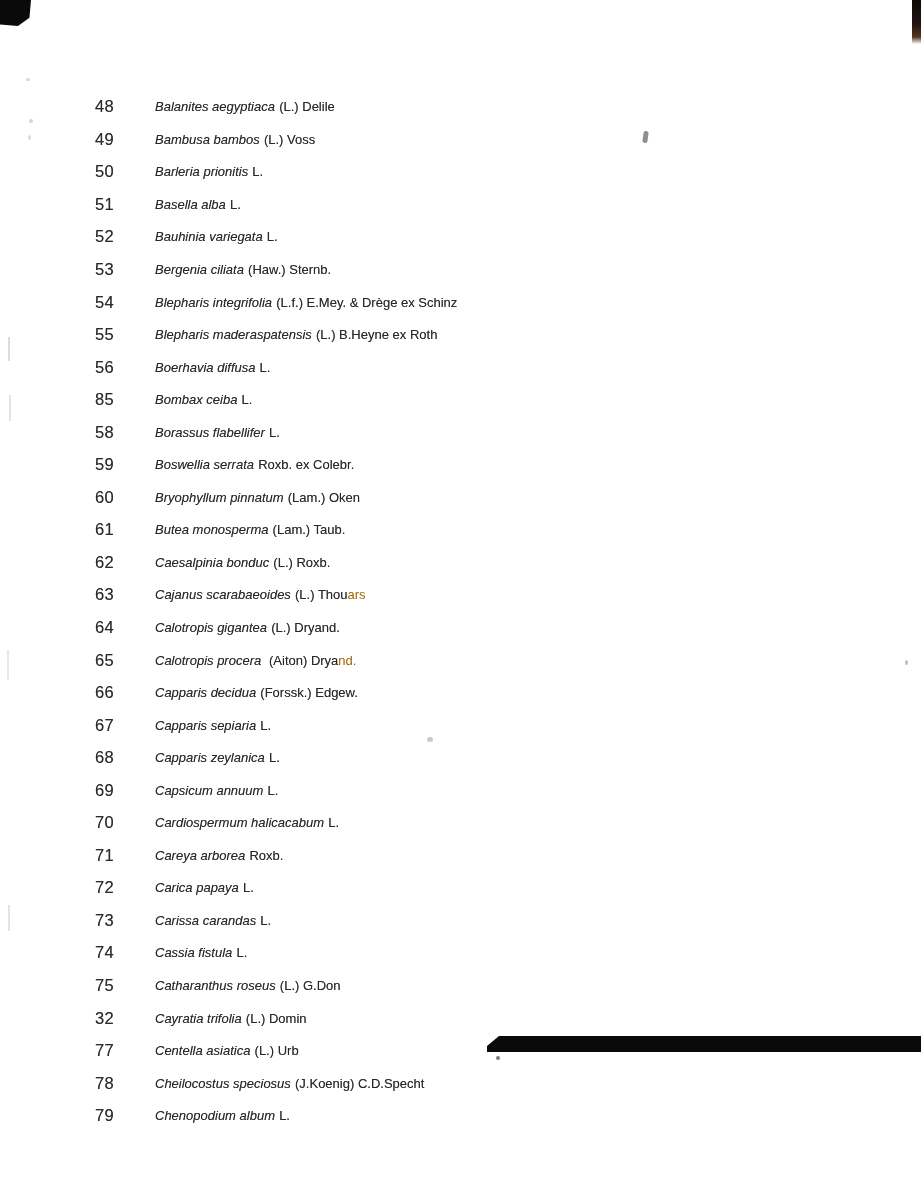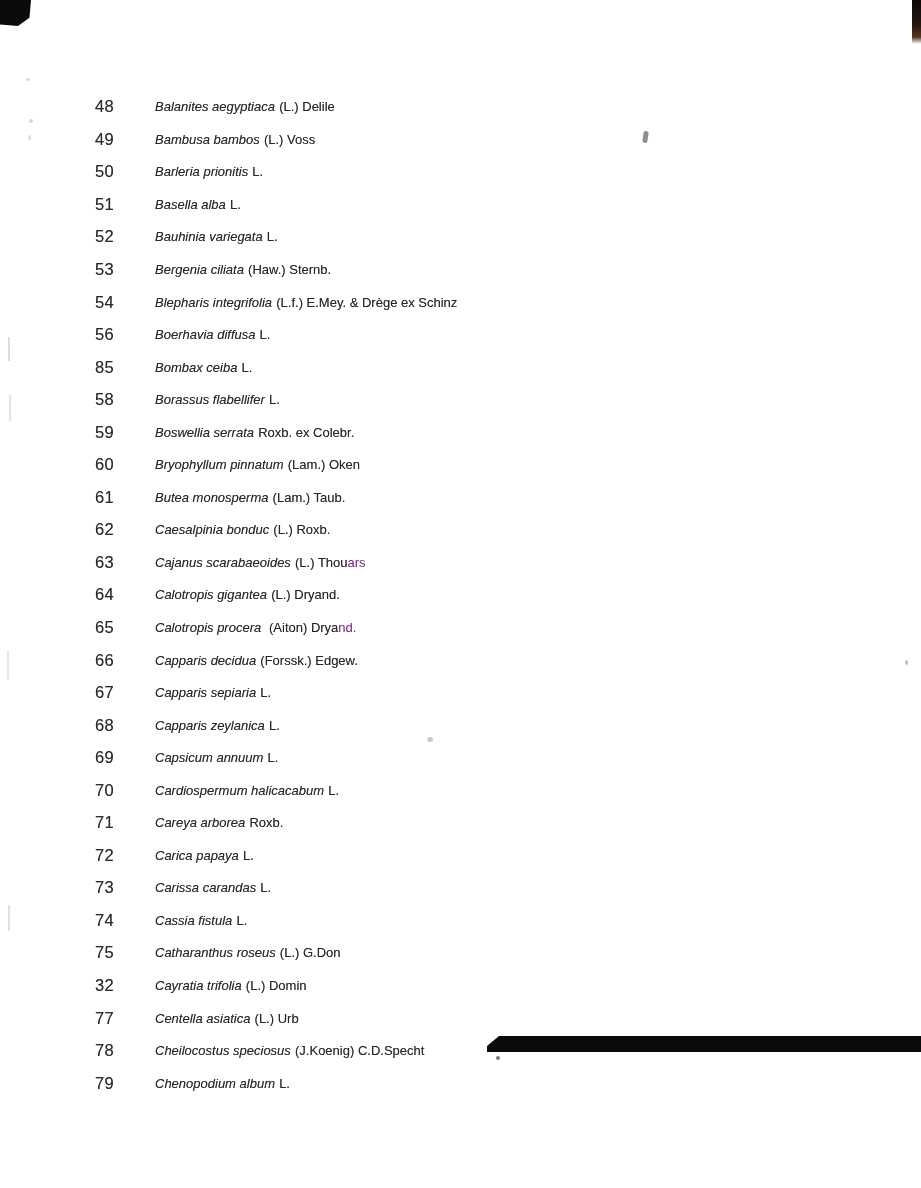--- a/index.html
+++ b/index.html
@@ -44,21 +44,21 @@
     left: 155px;
     top: 50%;
     transform: translateY(-50%);
     font-size: 13px;
     color: #282828;
     white-space: nowrap;
     text-shadow: 0 0 0.5px rgba(40,40,40,0.5);
   }
   .species { font-style: italic; }
   .auth { margin-left: 0.32em; font-style: normal; }
-  .auth-faded { color: #701a75; text-shadow: none; }
+  .auth-faded { color: #a16207; text-shadow: none; }
   .auth-faded:empty, .auth:empty { display: none; }
 
   
   .mark-top-left {
     position: absolute; left: 0; top: 0;
     width: 31px; height: 26px;
     background: #0a0a0a;
     clip-path: polygon(0 0, 100% 0, 95% 68%, 58% 100%, 0 94%);
   }
   .mark-top-right {
@@ -150,20 +150,24 @@
     <div class="row">
       <span class="num">53</span>
       <span class="name"><span class="species">Bergenia ciliata</span><span class="auth">(Haw.) Sternb.</span></span>
     </div>
 
     <div class="row">
       <span class="num">54</span>
       <span class="name"><span class="species">Blepharis integrifolia</span><span class="auth">(L.f.) E.Mey. &amp; Drège ex Schinz</span></span>
     </div>
 
+    <div class="row">
+      <span class="num">55</span>
+      <span class="name"><span class="species">Blepharis maderaspatensis</span><span class="auth">(L.) B.Heyne ex Roth</span></span>
+    </div>
 
     <div class="row">
       <span class="num">56</span>
       <span class="name"><span class="species">Boerhavia diffusa</span><span class="auth">L.</span></span>
     </div>
 
     <div class="row">
       <span class="num">85</span>
       <span class="name"><span class="species">Bombax ceiba</span><span class="auth">L.</span></span>
     </div>

